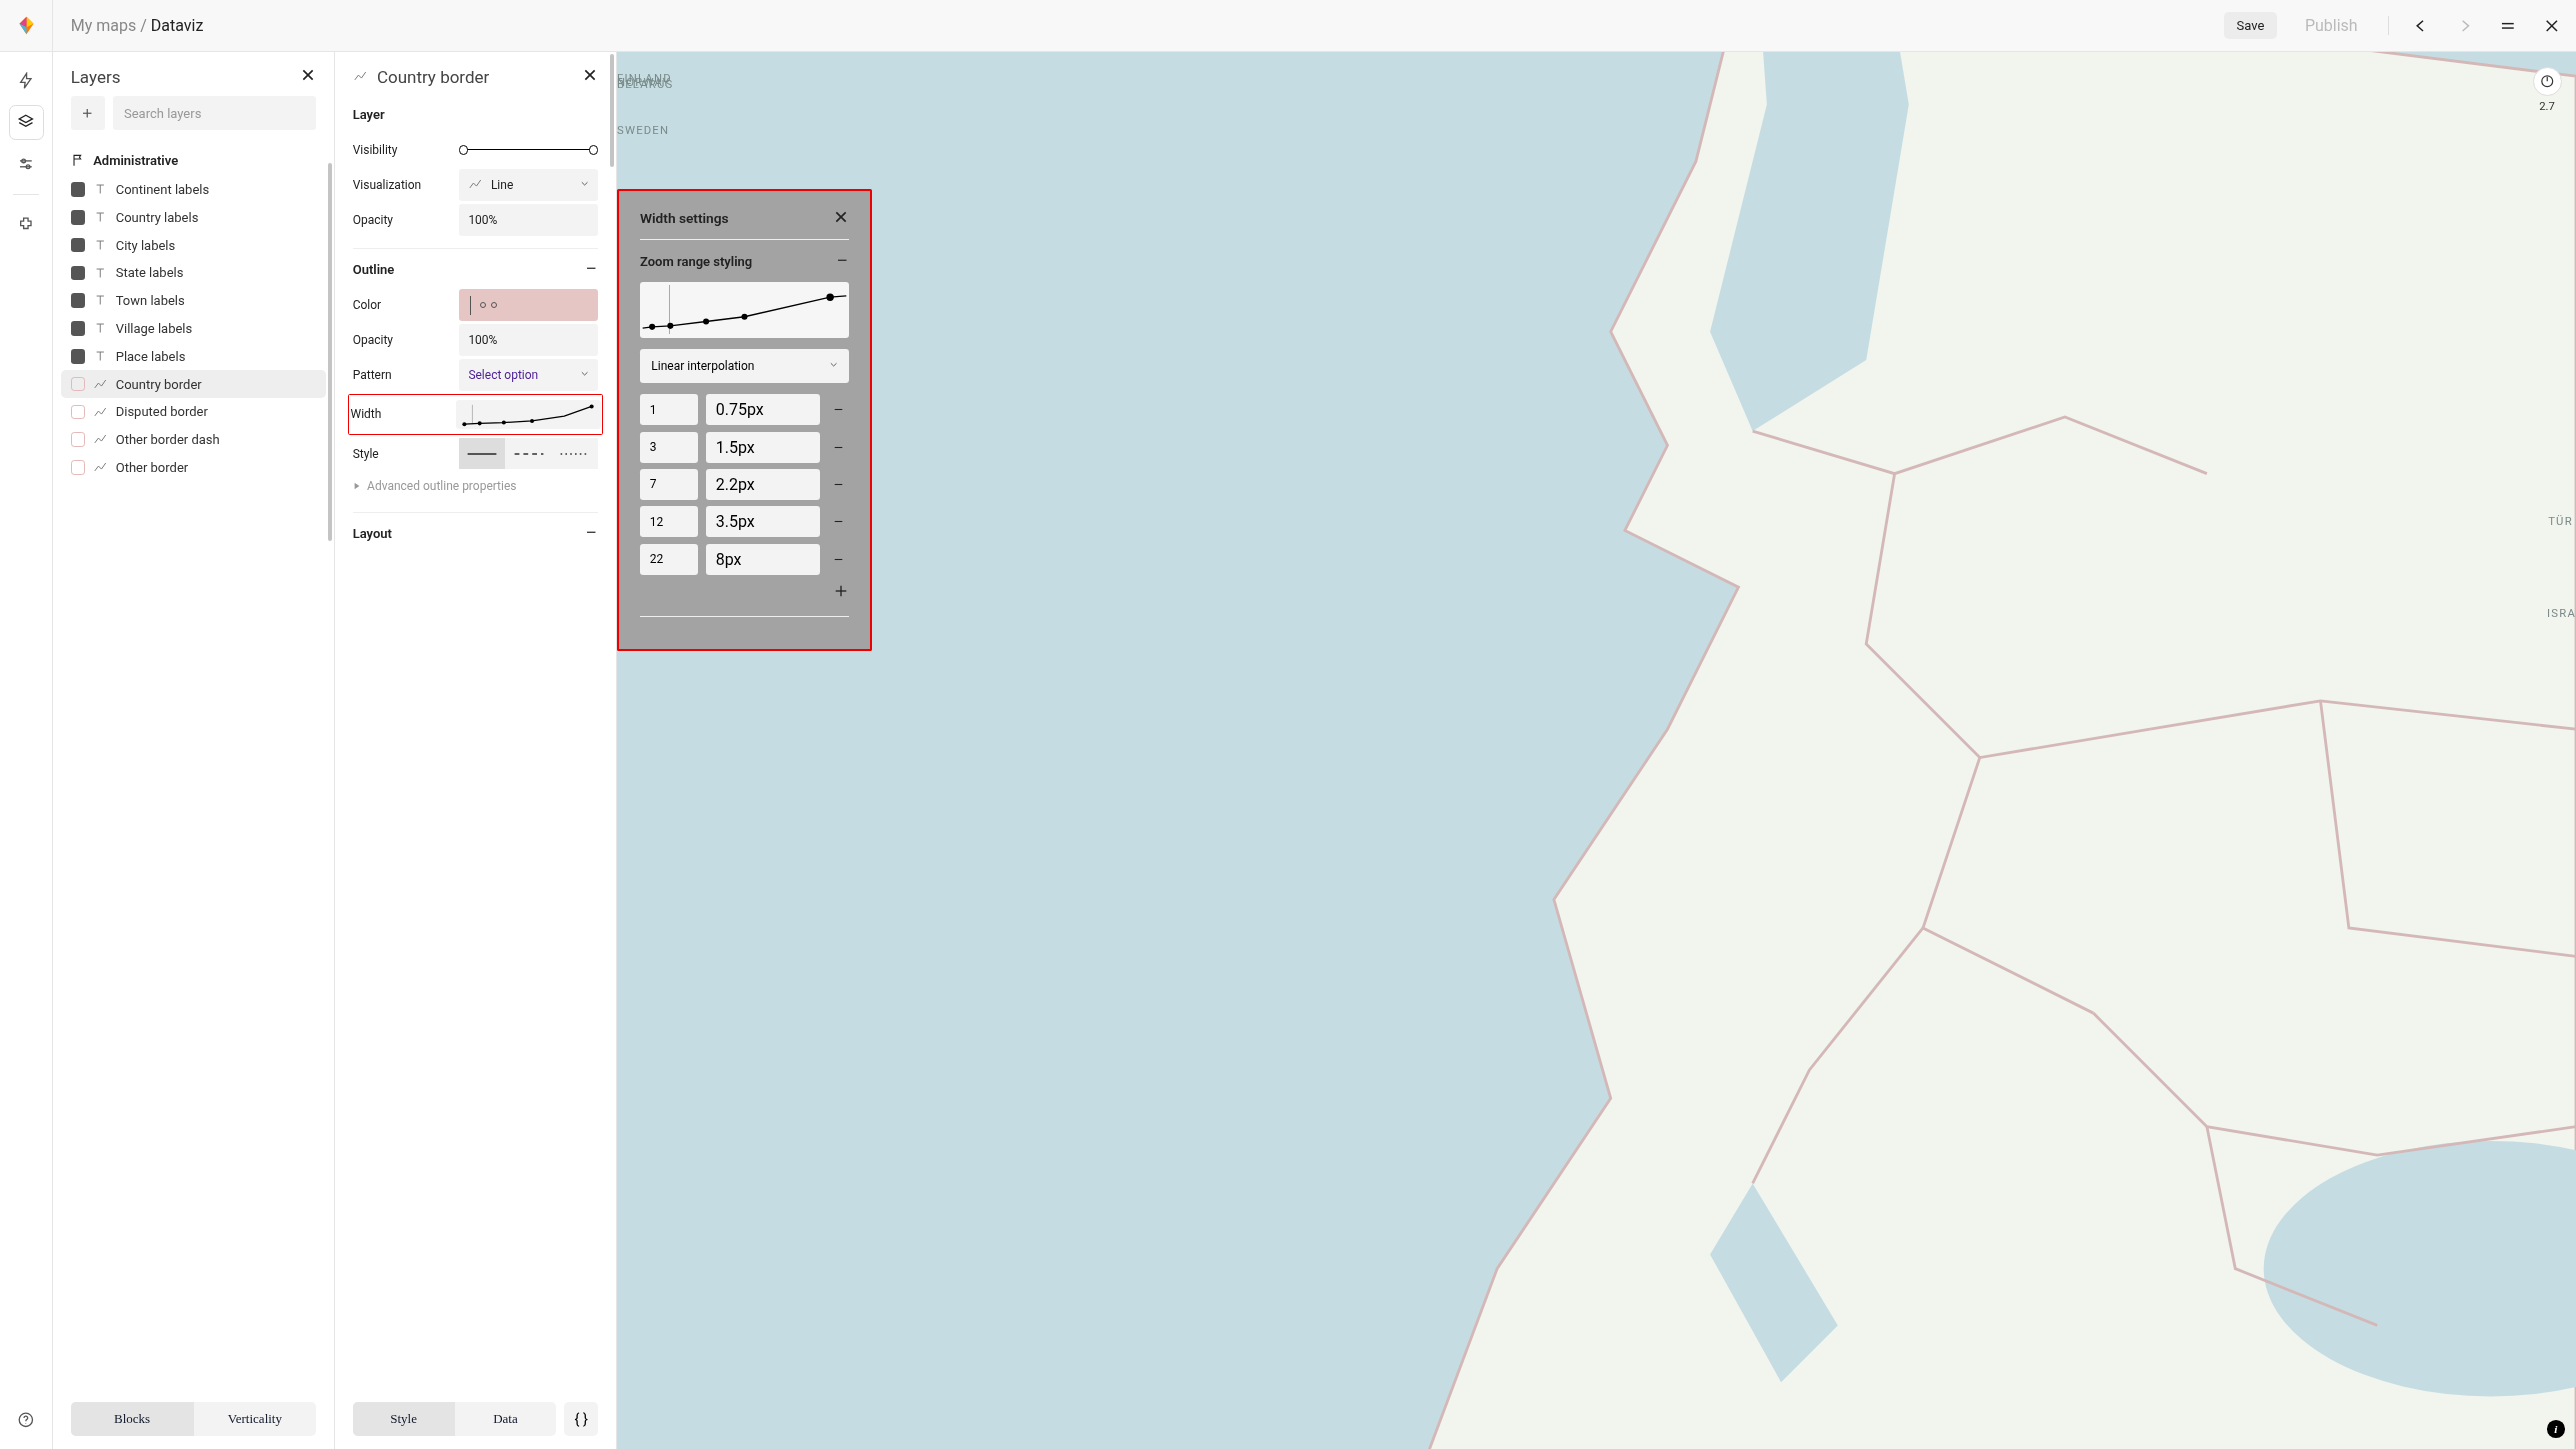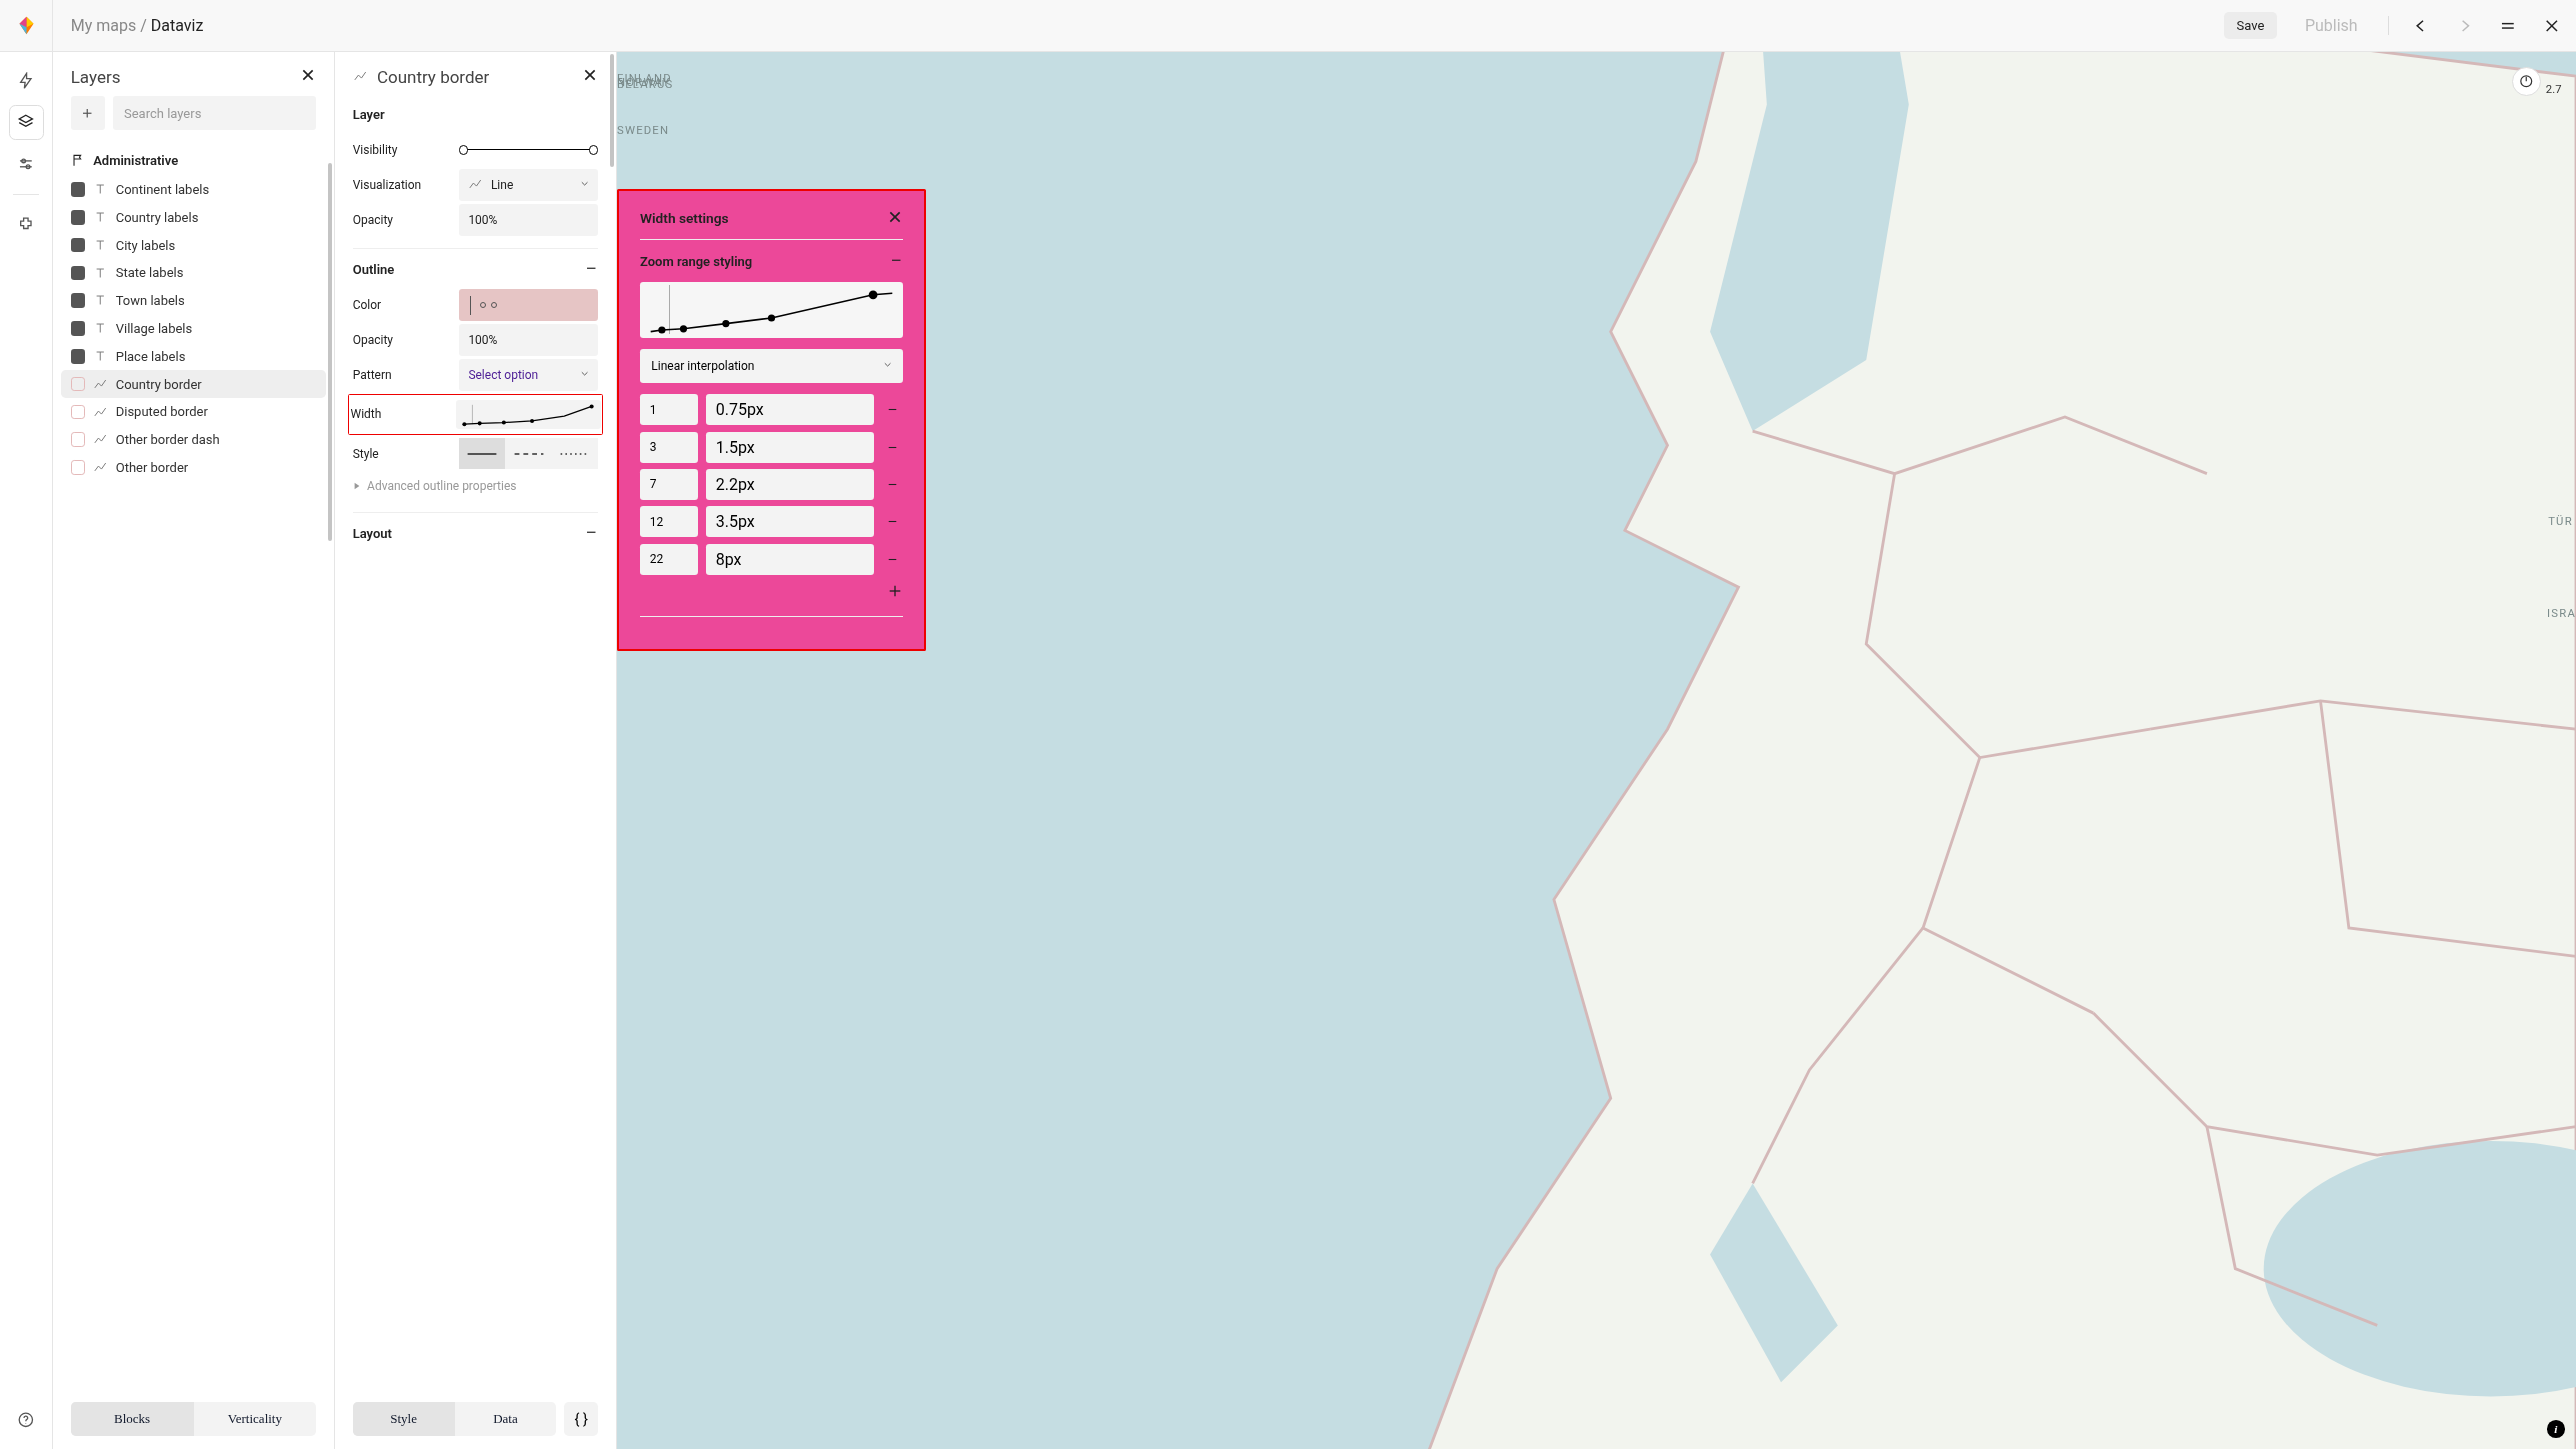--- a/index.html
+++ b/index.html
@@ -100,28 +100,28 @@
 
 
 .scrollbar-fake { position: absolute; right: 0; top: 0; width: 8px; height: 100%; pointer-events: none; }
 .scrollbar-thumb { position: absolute; right: 1.6px; width: 4.8px; background: #c4c4c4; border-radius: 2.4px; }
 
 
 .map-area { flex: 1; position: relative; background: #eef2ec; overflow: hidden; }
 .map-area svg.map-svg { position: absolute; inset: 0; width: 100%; height: 100%; }
 .map-label { position: absolute; font-size: 11.3px; letter-spacing: 1.2px; color: #7a8a8a; font-weight: 400; }
 
-.zoom-badge { position: absolute; top: 14.5px; right: 14.5px; display: flex; align-items: flex-end; gap: 4.8px; }
+.zoom-badge { position: absolute; top: 14.5px; right: 14.5px; display: flex; flex-direction: column; align-items: center; gap: 4.8px; }
 .zoom-icon { width: 29px; height: 29px; background: #fff; border-radius: 50%; border: 0.8px solid #ddd; display: flex; align-items: center; justify-content: center; }
 .zoom-icon svg { width: 14.5px; height: 14.5px; stroke: #333; fill: none; stroke-width: 2; }
 .zoom-val { font-size: 11.3px; color: #333; }
 .info-badge { position: absolute; bottom: 11.3px; right: 11.3px; width: 17.7px; height: 17.7px; background: #000; color: #fff; border-radius: 50%; display: flex; align-items: center; justify-content: center; font-size: 11.3px; font-weight: bold; font-family: Georgia, serif; font-style: italic; }
 
 
-.popover { position: absolute; left: 0; top: 137px; width: 309px; background: #ec4899; border: 2px solid #e00; border-radius: 1.6px; z-index: 20; padding: 17.7px 21px 19.3px; }
+.popover { position: absolute; left: 0; top: 137px; width: 255px; background: #a3a3a3; border: 2px solid #e00; border-radius: 1.6px; z-index: 20; padding: 17.7px 21px 19.3px; }
 .popover-header { display: flex; align-items: center; justify-content: space-between; margin-bottom: 11.3px; }
 .popover-title { font-size: 13.7px; font-weight: 600; color: #222; }
 .popover hr { border: none; height: 0.8px; background: #eee; margin: 8px 0 13px; }
 .zoom-styling-row { display: flex; align-items: center; justify-content: space-between; font-weight: 600; font-size: 13px; color: #222; margin-bottom: 11.3px; }
 .curve-big { height: 56px; background: #f6f6f6; border-radius: 3.2px; position: relative; margin-bottom: 11.3px; }
 .curve-big svg { position: absolute; inset: 0; width: 100%; height: 100%; }
 .curve-marker { position: absolute; width: 0.8px; background: #aaa; top: 3.2px; bottom: 3.2px; }
 .interp-select { height: 34px; background: #f3f3f3; border-radius: 3.2px; display: flex; align-items: center; padding: 0 11.3px; font-size: 12px; position: relative; margin-bottom: 11.3px; cursor: pointer; }
 .stops { display: flex; flex-direction: column; gap: 6.4px; }
 .stop-row { display: flex; align-items: center; gap: 8px; }

